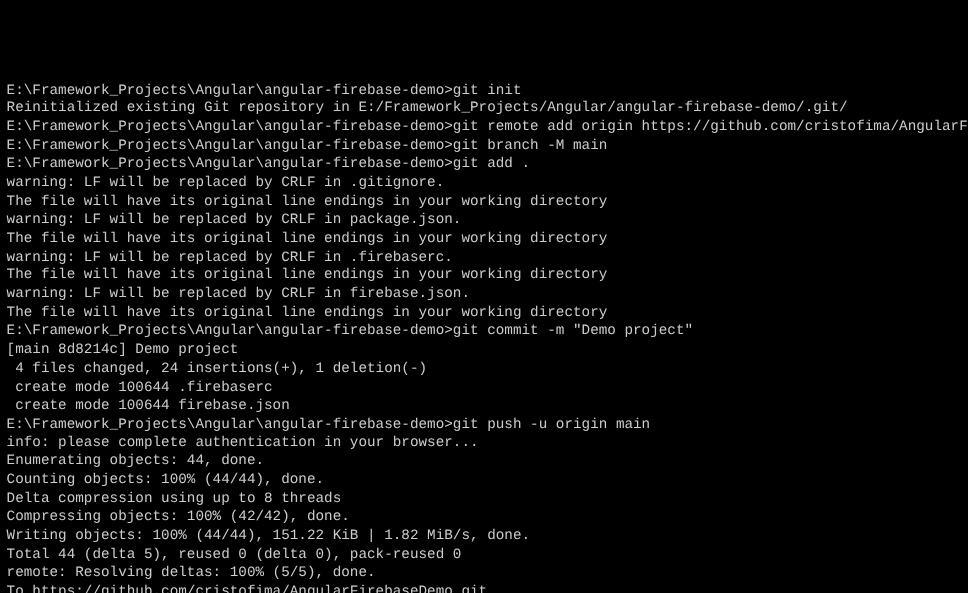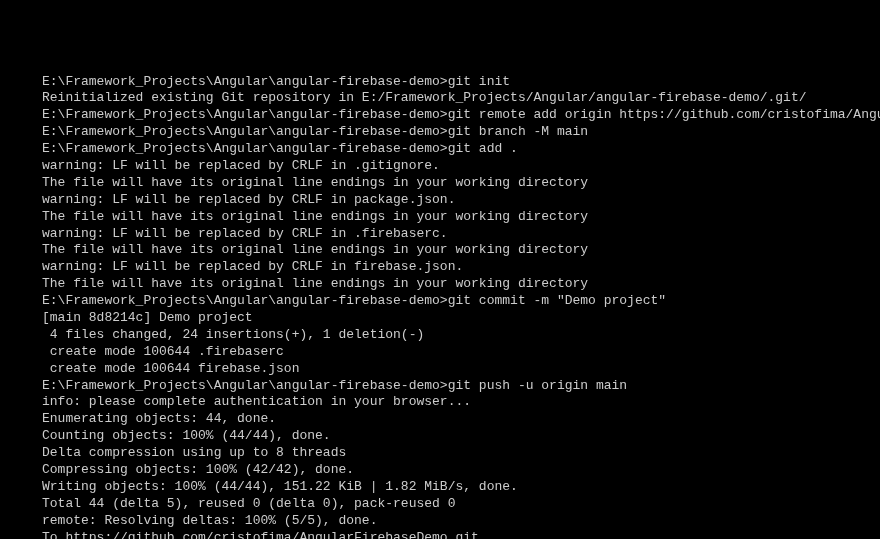--- a/index.html
+++ b/index.html
@@ -17,21 +17,20 @@
       width: 880px;
       height: 539px;
       overflow: hidden;
       white-space: pre;
     }
     .terminal {
       white-space: pre;
     }
     .line {
       display: block;
-      margin-left: 36px;
     }
   </style>
 </head>
 <body>
 
 
 
 <div class="terminal"><span class="line">E:\Framework_Projects\Angular\angular-firebase-demo&gt;git init</span><span class="line">Reinitialized existing Git repository in E:/Framework_Projects/Angular/angular-firebase-demo/.git/</span><span class="line"></span><span class="line">E:\Framework_Projects\Angular\angular-firebase-demo&gt;git remote add origin https://github.com/cristofima/AngularFirebaseDemo.git</span><span class="line"></span><span class="line">E:\Framework_Projects\Angular\angular-firebase-demo&gt;git branch -M main</span><span class="line"></span><span class="line">E:\Framework_Projects\Angular\angular-firebase-demo&gt;git add .</span><span class="line">warning: LF will be replaced by CRLF in .gitignore.</span><span class="line">The file will have its original line endings in your working directory</span><span class="line">warning: LF will be replaced by CRLF in package.json.</span><span class="line">The file will have its original line endings in your working directory</span><span class="line">warning: LF will be replaced by CRLF in .firebaserc.</span><span class="line">The file will have its original line endings in your working directory</span><span class="line">warning: LF will be replaced by CRLF in firebase.json.</span><span class="line">The file will have its original line endings in your working directory</span><span class="line"></span><span class="line">E:\Framework_Projects\Angular\angular-firebase-demo&gt;git commit -m "Demo project"</span><span class="line">[main 8d8214c] Demo project</span><span class="line"> 4 files changed, 24 insertions(+), 1 deletion(-)</span><span class="line"> create mode 100644 .firebaserc</span><span class="line"> create mode 100644 firebase.json</span><span class="line"></span><span class="line">E:\Framework_Projects\Angular\angular-firebase-demo&gt;git push -u origin main</span><span class="line">info: please complete authentication in your browser...</span><span class="line">Enumerating objects: 44, done.</span><span class="line">Counting objects: 100% (44/44), done.</span><span class="line">Delta compression using up to 8 threads</span><span class="line">Compressing objects: 100% (42/42), done.</span><span class="line">Writing objects: 100% (44/44), 151.22 KiB | 1.82 MiB/s, done.</span><span class="line">Total 44 (delta 5), reused 0 (delta 0), pack-reused 0</span><span class="line">remote: Resolving deltas: 100% (5/5), done.</span><span class="line">To https://github.com/cristofima/AngularFirebaseDemo.git</span></div>
 
 

